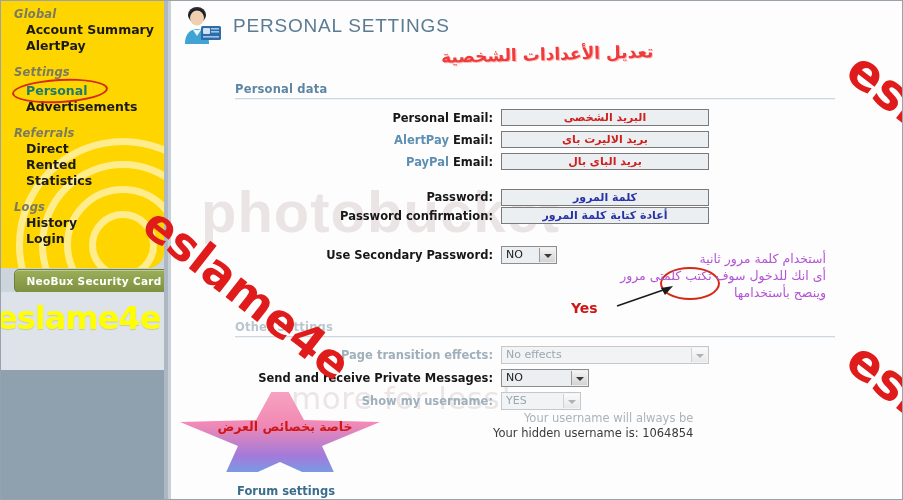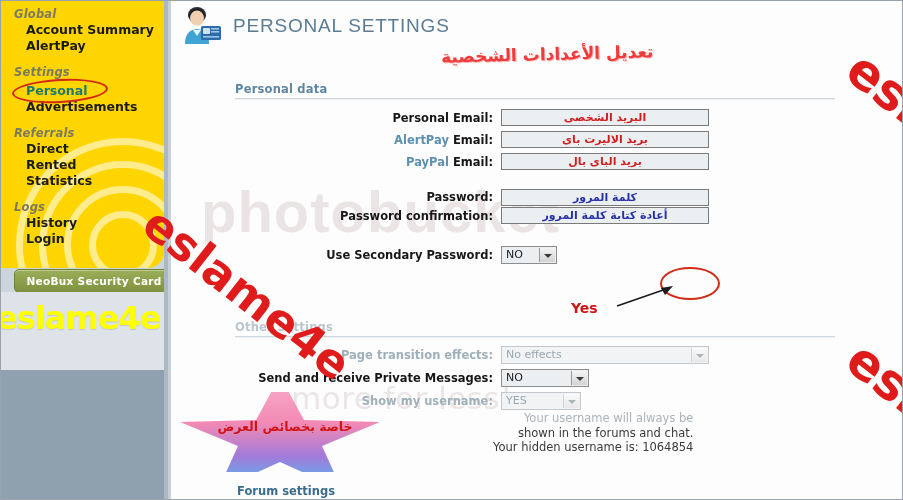--- a/index.html
+++ b/index.html
@@ -312,20 +312,25 @@
       </div>
     </div>
 
     <div class="ellipse-sel"></div>
     <div class="yes-note">Yes</div>
     <svg class="yes-arrow" viewBox="0 0 62 26">
       <line x1="2" y1="23" x2="54" y2="5" stroke="#1b1b1b" stroke-width="1.6"></line>
       <path d="M58 3 L46 5 L50 12 Z" fill="#1b1b1b"></path>
     </svg>
 
+    <div class="ar-note">
+      <div>أستخدام كلمة مرور ثانية</div>
+      <div>أى انك للدخول سوف تكتب كلمتى مرور</div>
+      <div>وينصح بأستخدامها</div>
+    </div>
 
     <div class="section" style="top:320px;">
       <div class="section-title muted">Other Settings</div>
       <div class="section-rule"></div>
 
       <div class="frow" style="margin-top:8px;">
         <div class="flabel muted">Page transition effects:</div>
         <div class="fsel dim" style="width:208px;">
           <span>No effects</span>
           <span class="arrowbox"></span>
@@ -344,21 +349,20 @@
         <div class="flabel muted">Show my username:</div>
         <div class="fsel dim" style="width:80px;">
           <span>YES</span>
           <span class="arrowbox"></span>
         </div>
       </div>
     </div>
 
     <div class="uname-note">
       <div class="dim">Your username will always be</div>
-      <div>shown in the forums and chat.</div>
       <div>Your hidden username is: 1064854</div>
     </div>
 
     <div class="star-wrap">
       <svg viewBox="0 0 208 80" width="208" height="80">
         <defs>
           <linearGradient id="starg" x1="0" y1="0" x2="0" y2="1">
             <stop offset="0%" stop-color="#f9a8c4"></stop>
             <stop offset="42%" stop-color="#f17fae"></stop>
             <stop offset="70%" stop-color="#9b6fd6"></stop>

